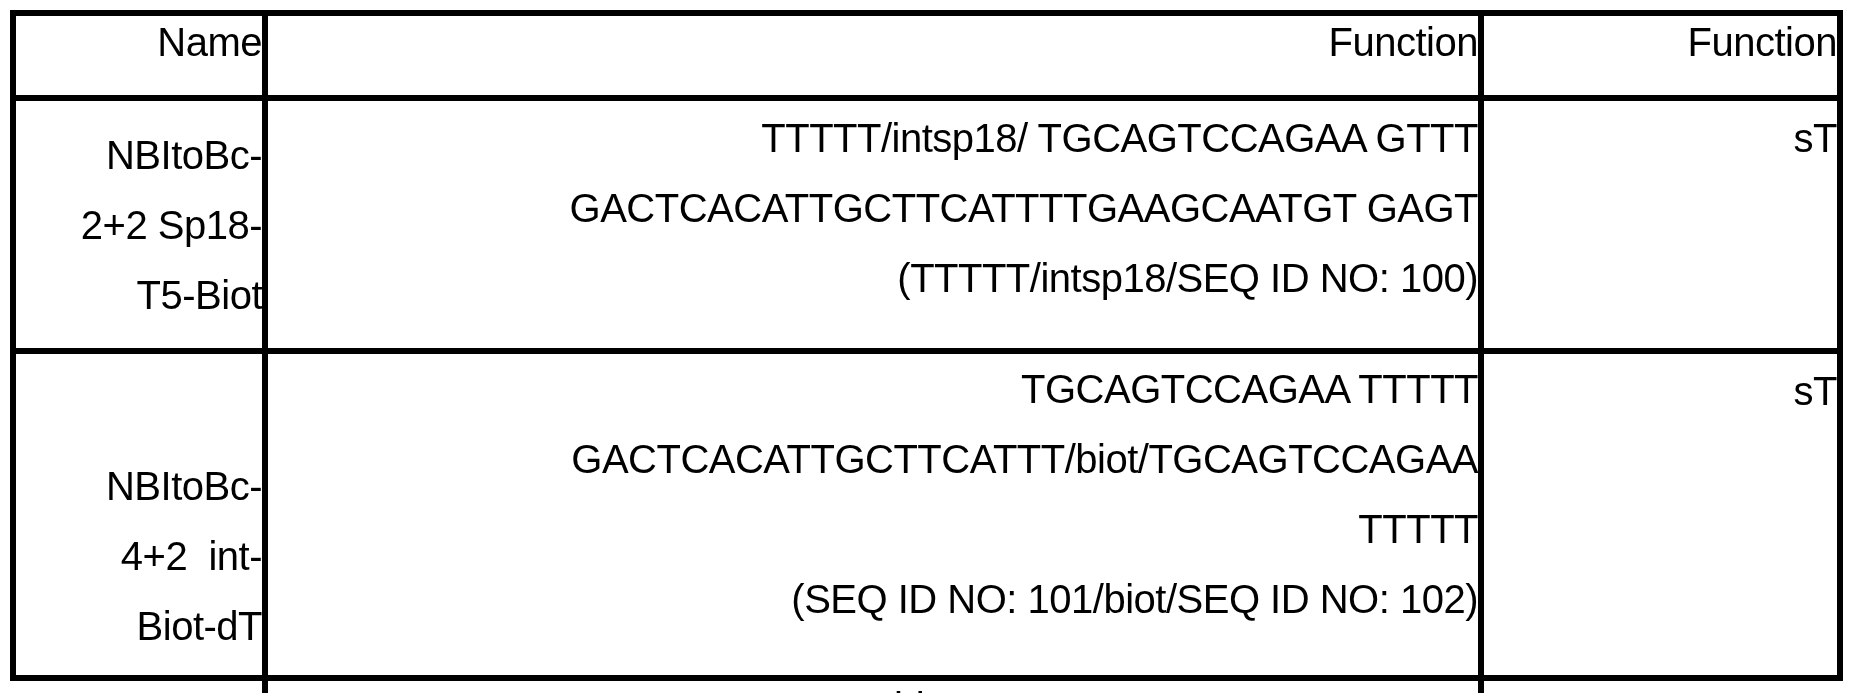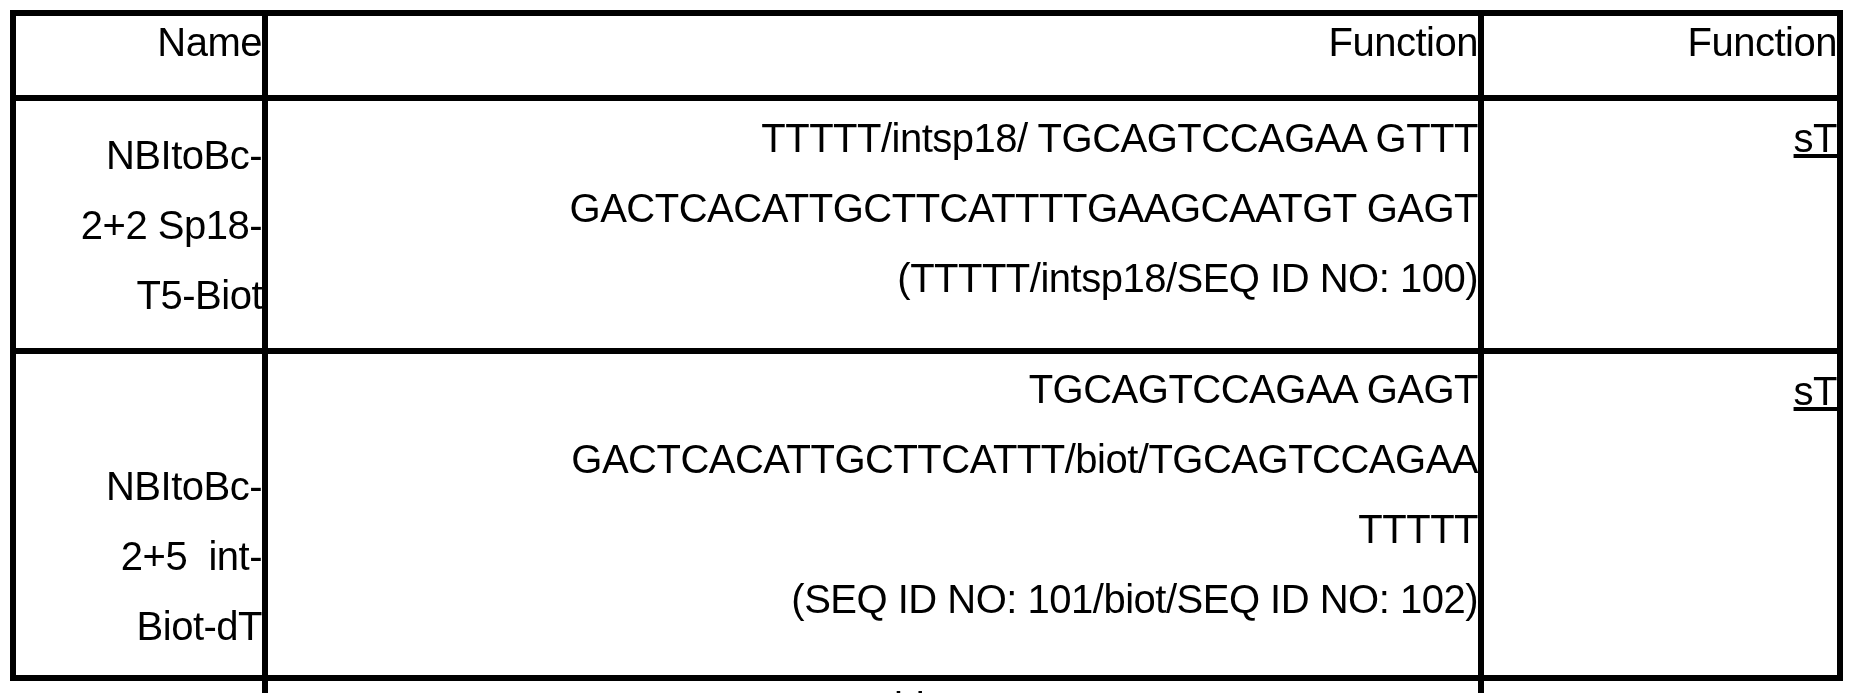--- a/index.html
+++ b/index.html
@@ -61,21 +61,20 @@
       vertical-align: middle;
       line-height: 70px;
     }
     .cell-seq {
       vertical-align: top;
       padding-top: 2px !important;
     }
     .cell-func {
       vertical-align: top;
       padding-top: 2px !important;
-      text-decoration: underline;
     }
     .row-2 .cell-seq { padding-top: 0 !important; }
     .row-2 .cell-name { padding-top: 40px !important; }
 
     .line { display: block; white-space: nowrap; }
     .name-line { display: block; white-space: pre; }
 
     .caption {
       position: absolute;
       left: 0;
@@ -114,25 +113,25 @@
         <span class="line">GACTCACATTGCTTCATTTTGAAGCAATGT GAGT</span>
         <span class="line">(TTTTT/intsp18/SEQ ID NO: 100)</span>
       </td>
       <td class="cell-func">
         <span class="line">sT</span>
       </td>
     </tr>
     <tr class="row-2">
       <td class="cell-name">
         <span class="name-line">NBItoBc-</span>
-        <span class="name-line">2+5  int-</span>
+        <span class="name-line">4+2  int-</span>
         <span class="name-line">Biot-dT</span>
       </td>
       <td class="cell-seq">
-        <span class="line">TGCAGTCCAGAA GAGT</span>
+        <span class="line">TGCAGTCCAGAA TTTTT</span>
         <span class="line">GACTCACATTGCTTCATTT/biot/TGCAGTCCAGAA</span>
         <span class="line">TTTTT</span>
         <span class="line">(SEQ ID NO: 101/biot/SEQ ID NO: 102)</span>
       </td>
       <td class="cell-func">
         <span class="line">sT</span>
       </td>
     </tr>
   </tbody>
     </table>

